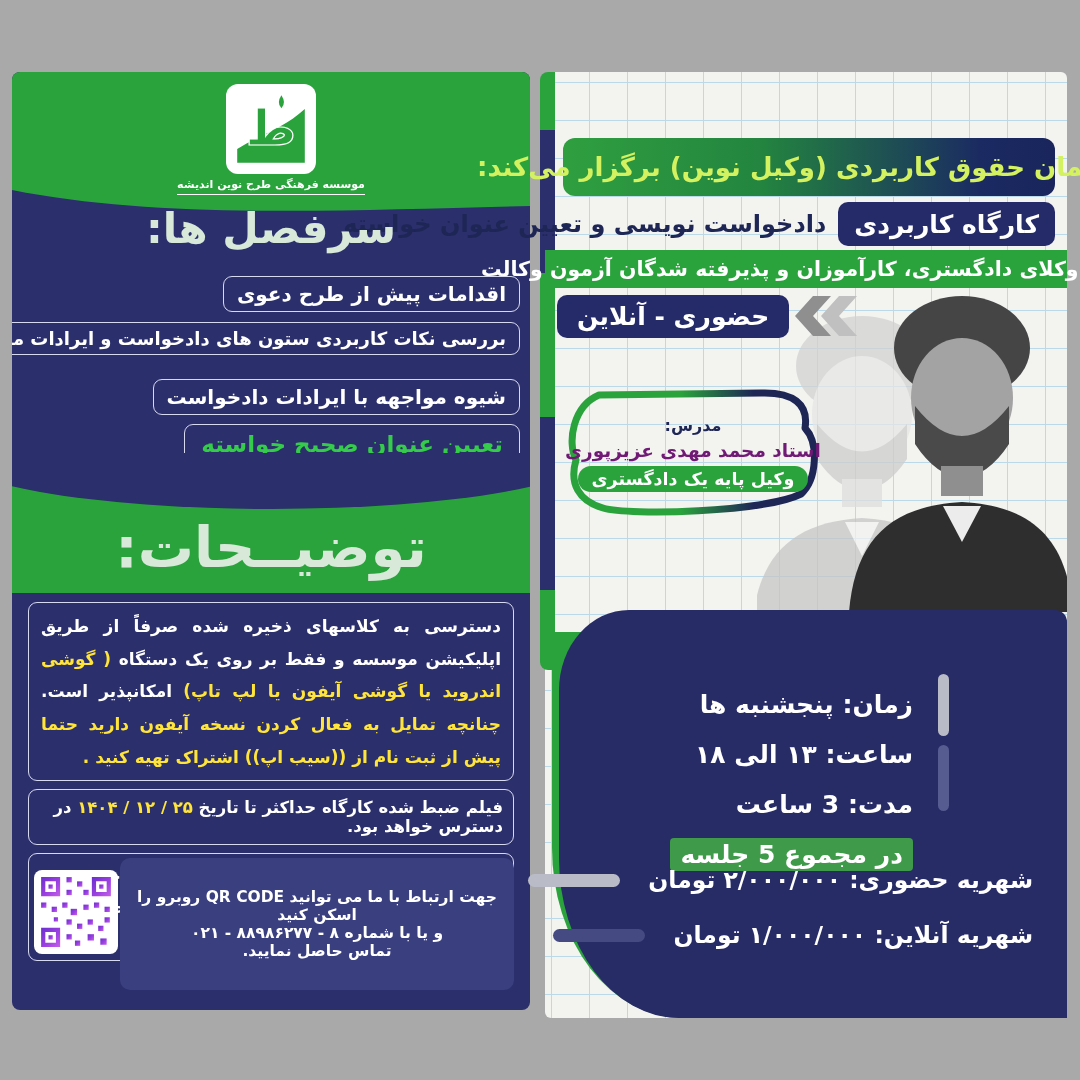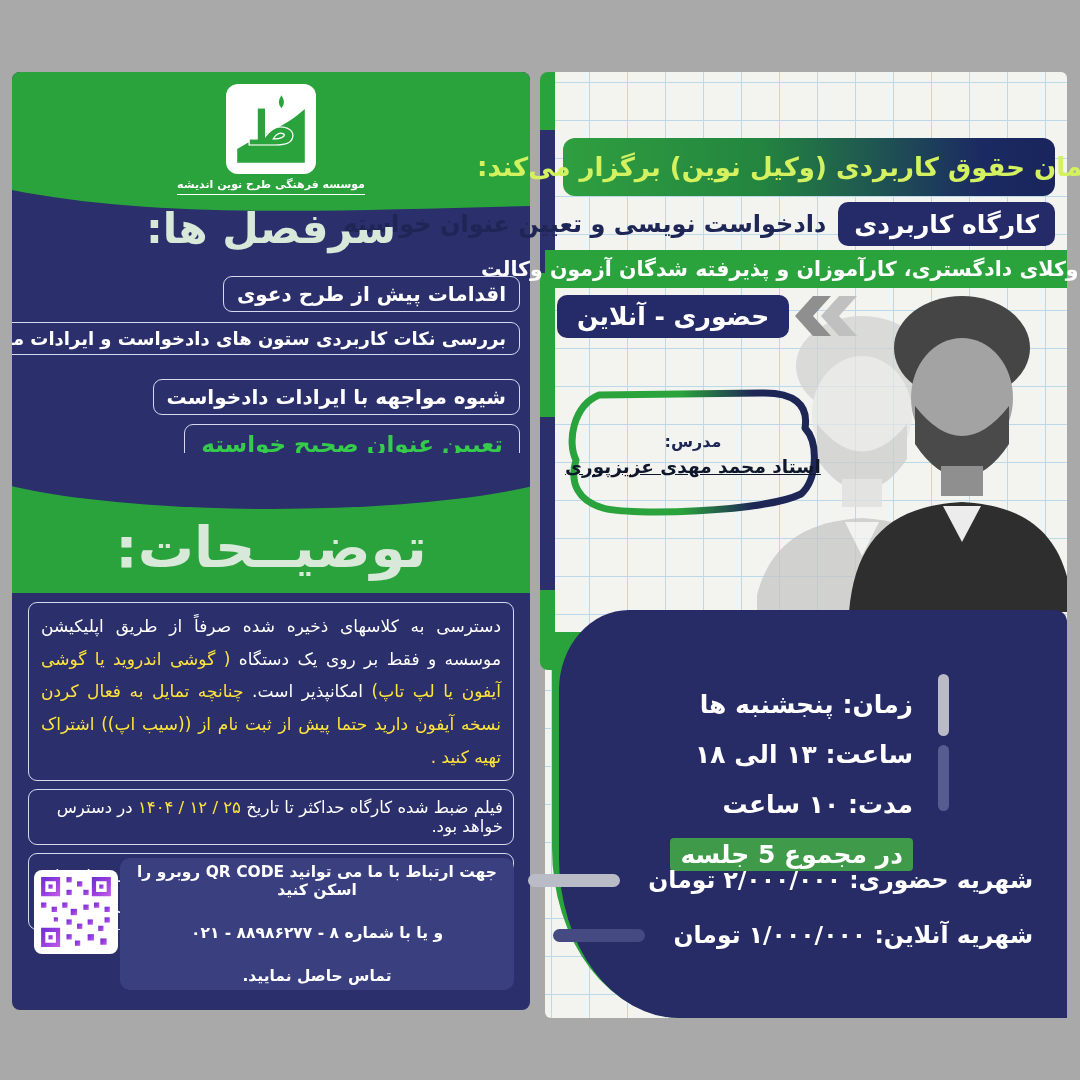--- a/index.html
+++ b/index.html
@@ -50,33 +50,33 @@
     position:absolute;top:-62px;left:-70px;width:660px;height:118px;
     background:#2b2f6b;border-radius:50%;
   }
   .lp-notes-title{
     position:absolute;top:62px;left:0;width:100%;text-align:center;
     font-size:56px;font-weight:bold;color:#d9e9d9;letter-spacing:-1px;
   }
 
   .notes{position:absolute;top:530px;left:16px;right:16px;}
   .note-box{
-    border:1.5px solid #d6d9f0;border-radius:9px;color:#ffffff;font-weight:normal;
+    border:1.5px solid #d6d9f0;border-radius:9px;color:#ffffff;font-weight:bold;
     margin-bottom:8px;padding:7px 12px;
   }
   .note-1{font-size:17px;line-height:1.92;text-align:justify;text-align-last:right;}
   .note-2{font-size:16.5px;text-align:right;padding:8px 10px;}
   .note-3{font-size:17px;line-height:1.8;text-align:center;}
   .seg-yellow{color:#ffe43a;}
   .seg-white{color:#ffffff;}
 
   .contact-box{
     position:absolute;top:786px;right:16px;left:108px;height:132px;
     background:#3a3f80;border-radius:10px;color:#ffffff;
-    display:flex;flex-direction:column;justify-content:center;gap:25px;
+    display:flex;flex-direction:column;justify-content:center;gap:0;
     text-align:center;font-size:15.5px;font-weight:bold;
   }
   .qr{
     position:absolute;top:798px;left:22px;width:84px;height:84px;
     background:#ffffff;border-radius:8px;padding:5px;box-sizing:border-box;
   }
 
   
   .rp{position:absolute;left:545px;top:72px;width:522px;height:946px;direction:rtl;}
   .rp-bg{
@@ -125,21 +125,21 @@
     background:#252a68;color:#ffffff;border-radius:10px;padding:7px 20px;
     font-size:25px;font-weight:bold;white-space:nowrap;text-align:right;
   }
   .photo{position:absolute;right:0;top:206px;width:310px;height:334px;}
   .instructor{position:absolute;left:20px;top:316px;width:256px;height:132px;z-index:4;}
   .instructor .content{
     position:absolute;inset:10px 16px;display:flex;flex-direction:column;
     align-items:center;justify-content:center;gap:5px;
   }
   .inst-label{color:#1e2656;font-size:16px;font-weight:bold;}
-  .inst-name{color:#0f172a;font-size:18.5px;font-weight:bold;white-space:nowrap;text-decoration:underline;}
+  .inst-name{color:#701a75;font-size:18.5px;font-weight:bold;white-space:nowrap;}
   .inst-cred{
     background:#2aa33c;color:#ffffff;font-size:17.5px;font-weight:bold;
     border-radius:16px;padding:3px 14px;white-space:nowrap;
   }
   .info-rim{
     position:absolute;left:7px;top:560px;width:230px;height:386px;
     background:#2aa33c;border-radius:0 0 0 130px / 0 0 0 170px;z-index:1;
   }
   .info-block{
     position:absolute;left:14px;right:0;top:538px;height:408px;background:#272b66;
@@ -313,30 +313,31 @@
           <stop offset="0.45" stop-color="#2aa33c"></stop>
           <stop offset="0.75" stop-color="#1e2656"></stop>
           <stop offset="1" stop-color="#1e2656"></stop>
         </linearGradient>
       </defs>
       <path d="M34,7 L196,5 C228,4 244,16 240,40 C254,55 252,92 236,106 C200,124 64,128 38,120 C14,113 4,96 11,72 C2,54 8,18 34,7 Z" fill="none" stroke="url(#cg)" stroke-width="7" stroke-linejoin="round"></path>
     </svg>
     <div class="content">
       <div class="inst-label">مدرس:</div>
       <div class="inst-name">استاد محمد مهدی عزیزپوری</div>
+      <div class="inst-cred">وکیل پایه یک دادگستری</div>
     </div>
   </div>
 
   <div class="info-rim"></div>
 
   <div class="info-block">
     <div class="schedule">
       <div class="sched-row">زمان: پنجشنبه ها</div>
       <div class="sched-row">ساعت: ۱۳ الی ۱۸</div>
-      <div class="sched-row">مدت: ۱۰ ساعت</div>
+      <div class="sched-row">مدت: 3 ساعت</div>
       <div class="sched-row"><span class="hl">در مجموع 5 جلسه</span></div>
     </div>
     <div class="pills-v">
       <div class="pill-v light"></div>
       <div class="pill-v dark"></div>
     </div>
     <div class="prices">
       <div class="price-row">
         <span>شهریه حضوری: ۲/۰۰۰/۰۰۰ تومان</span>
         <span class="pill-h light"></span>

